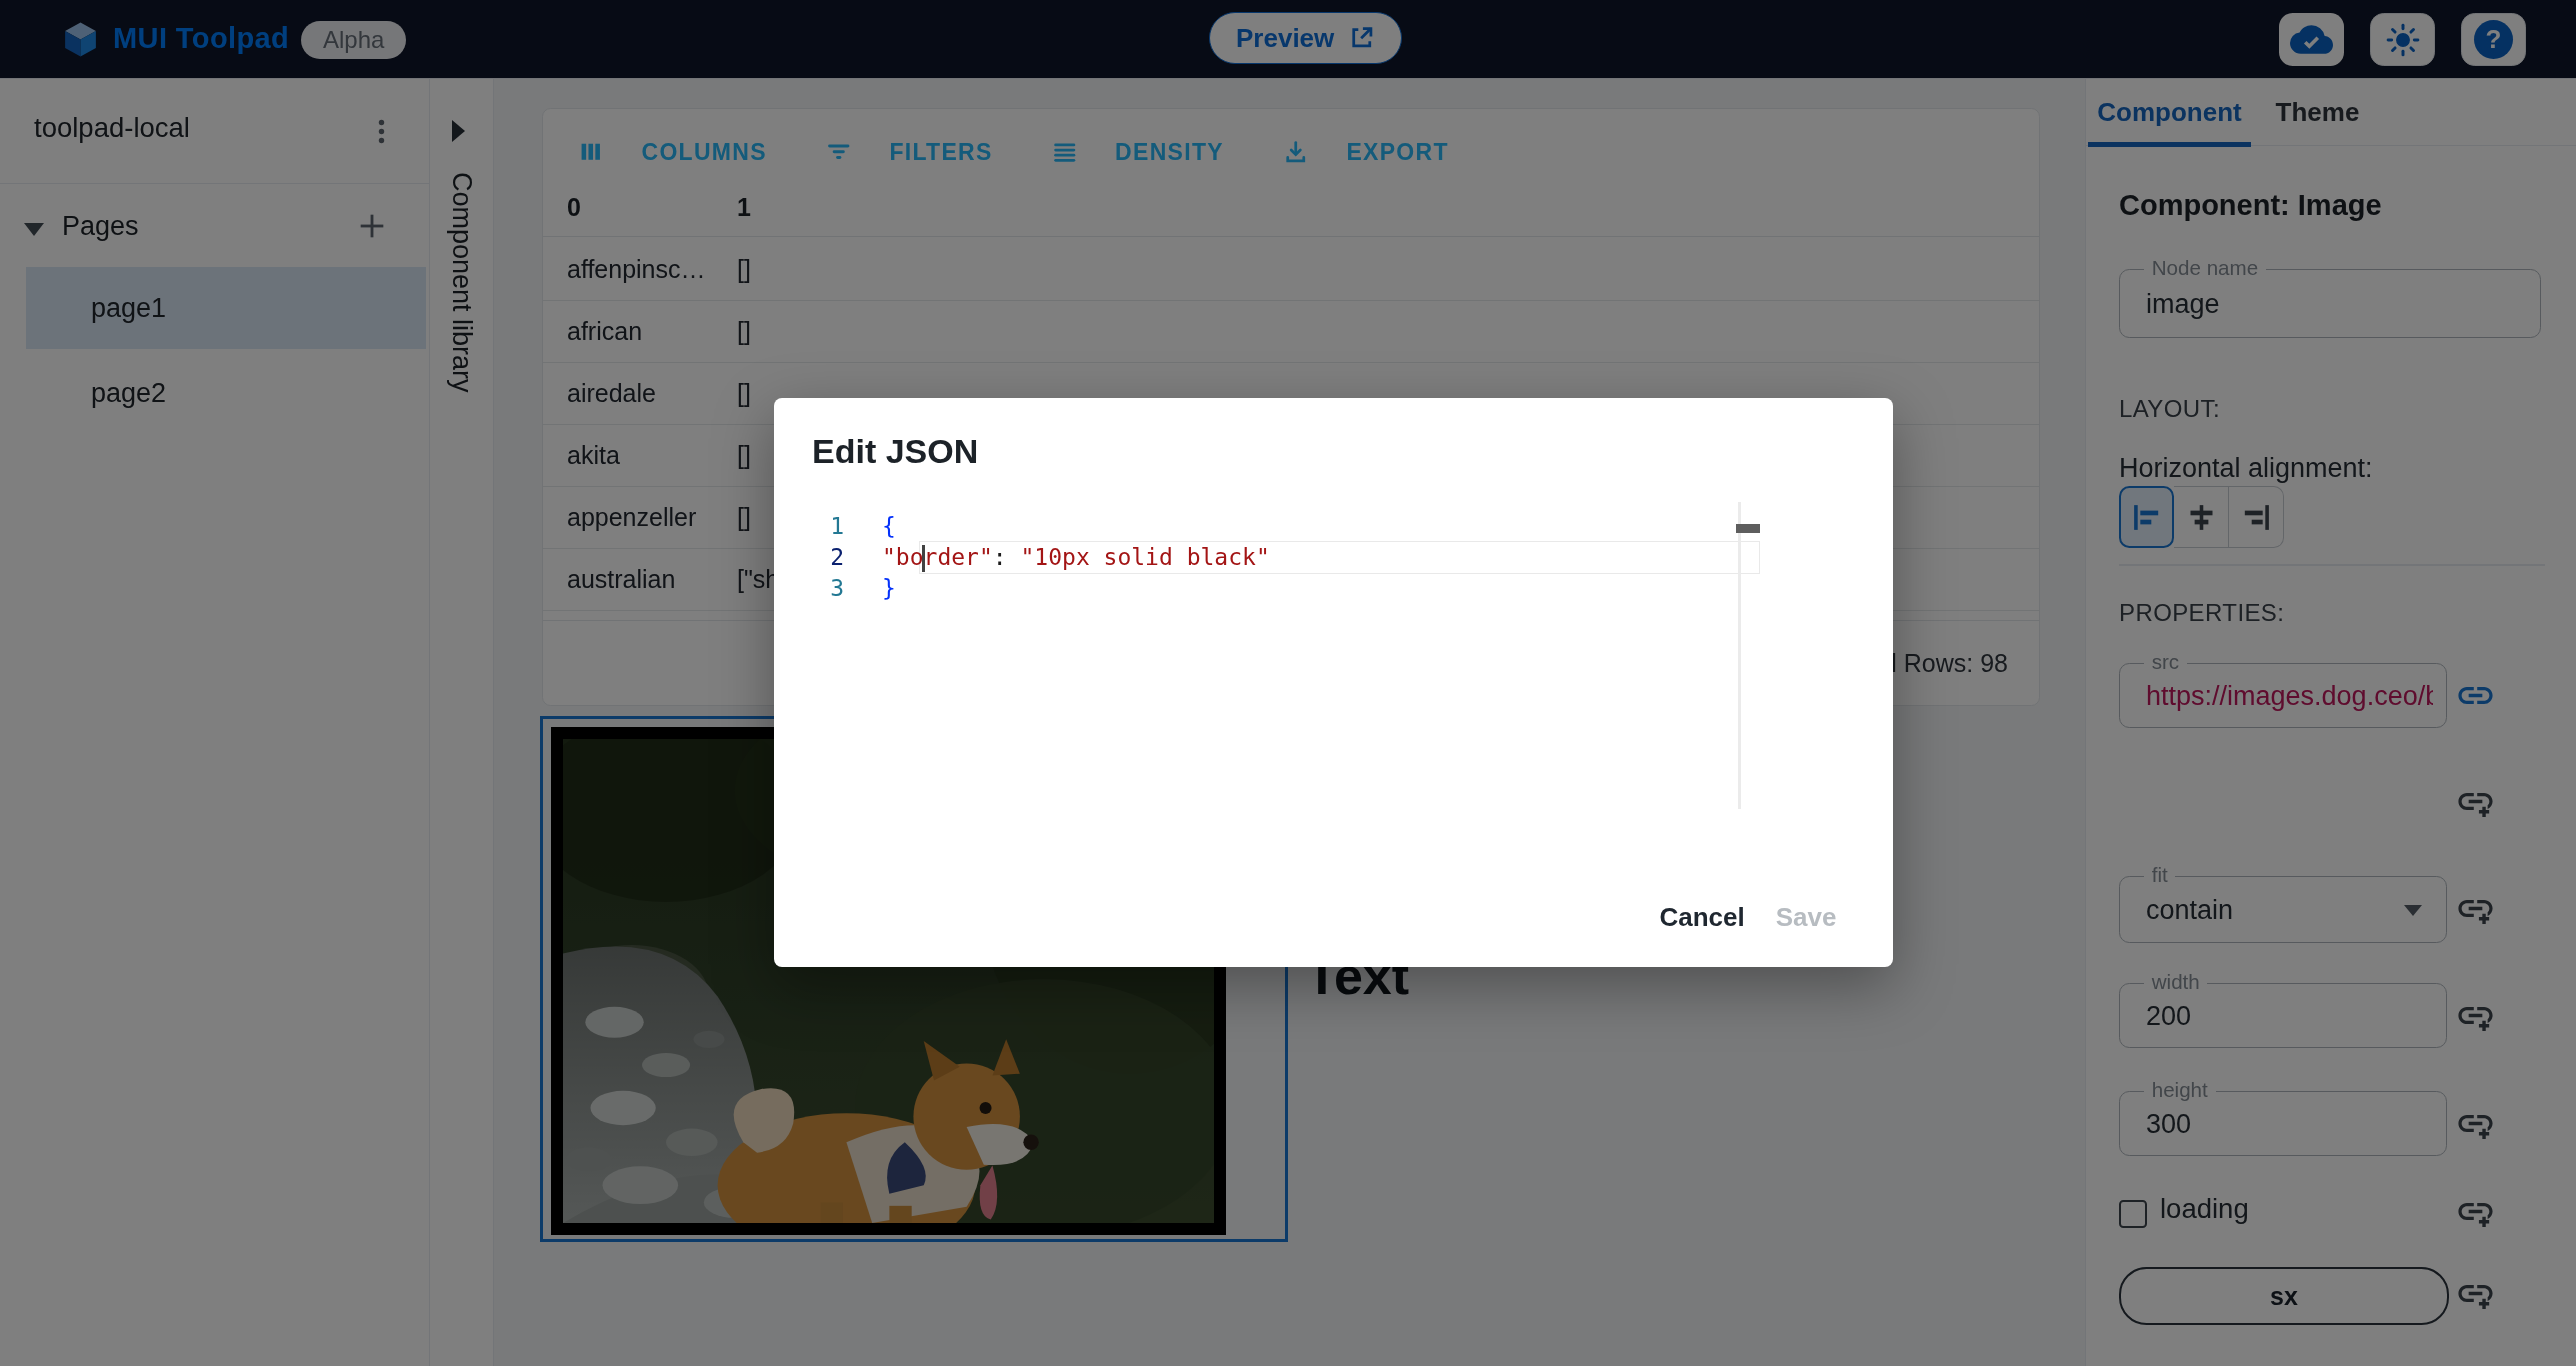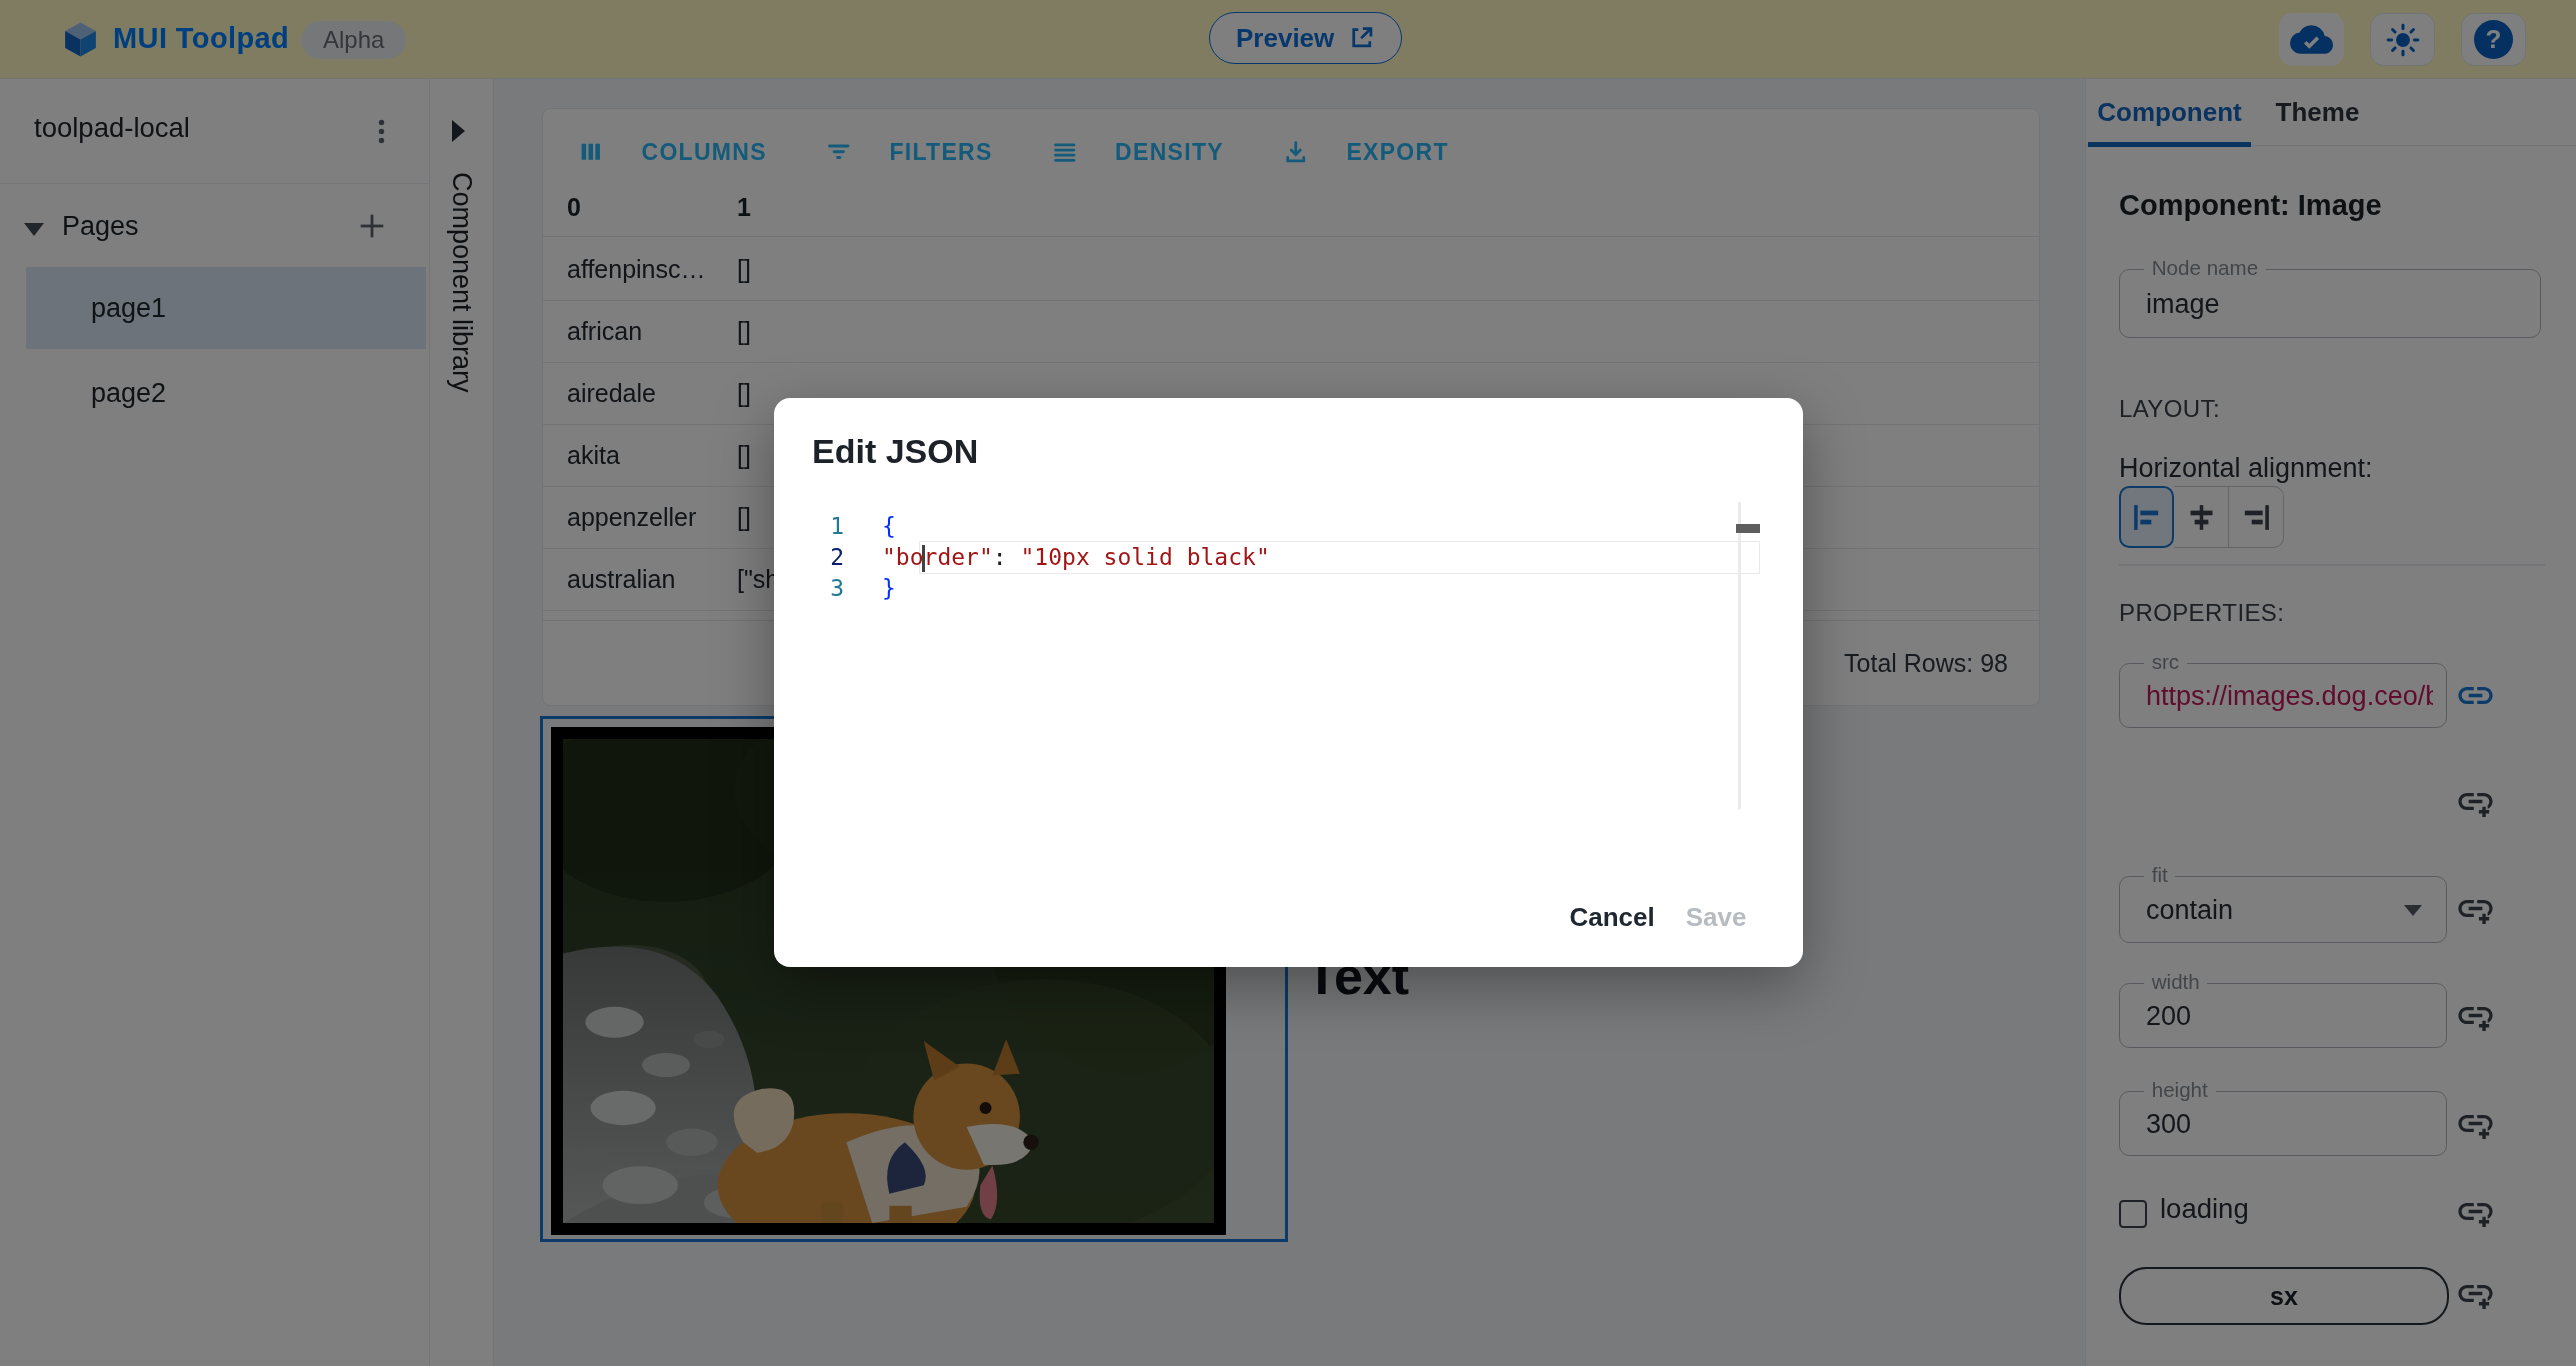--- a/index.html
+++ b/index.html
@@ -1,21 +1,21 @@
 <!DOCTYPE html>
 <html style="font-size:13.7px"><head>
 <meta charset="utf-8">
 <style>
   * { margin:0; padding:0; box-sizing:border-box; }
   html,body { width:2576px; height:1367px; }
   body { font-family:"Liberation Sans", sans-serif; background:#f3f5f7; overflow:hidden; }
   #app { position:relative; width:2576px; height:1367px; }
 
   
-  .appbar { position:absolute; left:0; top:0; width:2576px; height:79px; background:#fef9c3; border-bottom:1.7px solid #e7ebf0; z-index:5; }
+  .appbar { position:absolute; left:0; top:0; width:2576px; height:79px; background:#0f172a; border-bottom:1.7px solid #e7ebf0; z-index:5; }
   .logo { position:absolute; left:60px; top:19px; width:41px; height:41px; }
   .app-title { position:absolute; left:113px; top:22px; font-size:29px; font-weight:700; color:#007fff; letter-spacing:0.4px; }
   .alpha-chip { position:absolute; left:301px; top:20.6px; height:38px; padding:0 22px; border-radius:19px; background:#edeff3; color:#666e78; font-size:24px; font-weight:500; display:flex; align-items:center; }
   .preview-btn { position:absolute; left:1209px; top:12px; height:52px; padding:0 26px; border:1.7px solid #0e6fd9; border-radius:26px; color:#0e6fd9; font-size:26px; font-weight:700; display:flex; align-items:center; gap:13.7px; background:#fff; }
   .appbar-right { position:absolute; right:50px; top:12px; height:55px; display:flex; align-items:center; gap:26px; }
   .iconbtn { width:65px; height:53px; border:1.7px solid #e3e7ec; border-radius:13.7px; display:flex; align-items:center; justify-content:center; background:#fff; }
   .iconbtn.noborder { border-color:transparent; }
   .help-circle { width:39px; height:39px; border-radius:50%; background:#0b63c5; color:#fff; font-size:26px; font-weight:700; display:flex; align-items:center; justify-content:center; }
 
   
@@ -86,21 +86,21 @@
   .insp-divider { position:absolute; left:33px; top:485px; width:426px; height:1.7px; background:#e7ebf0; }
 
   .bind-icon { position:absolute; width:41px; height:41px; }
   .select-caret { position:absolute; width:0; height:0; border-left:9.4px solid transparent; border-right:9.4px solid transparent; border-top:11px solid #555d66; }
   .checkbox { position:absolute; left:33px; width:27.5px; height:27.5px; border:2.6px solid #3d454d; border-radius:4.3px; background:#fff; }
   .chk-label { position:absolute; left:74px; font-size:27.5px; color:#272e36; }
   .sx-btn { position:absolute; left:33px; width:330px; height:58px; border:2.6px solid #2a333c; border-radius:27.5px; display:flex; align-items:center; justify-content:center; font-size:25px; font-weight:700; color:#1b232c; background:#fff; }
 
   
   .backdrop { position:absolute; left:0; top:0; width:2576px; height:1367px; background:rgba(0,0,0,.5); z-index:50; }
-  .dialog { position:absolute; left:774px; top:398px; width:1029px; height:569px; background:#fff; border-radius:16px; box-shadow:0 19px 60px rgba(0,0,0,.35); z-index:60;padding-left:28px; }
+  .dialog { position:absolute; left:774px; top:398px; width:1119px; height:569px; background:#fff; border-radius:8px; box-shadow:0 19px 60px rgba(0,0,0,.35); z-index:60;padding-left:28px; }
   .dlg-title { position:absolute; left:38px; top:34px; font-size:34px; font-weight:600; color:#1c2228; }
   .editor { position:absolute; left:55px; top:113px; width:931px; }
   .codeline { display:flex; height:31px; line-height:31px; font-family:"DejaVu Sans Mono", monospace; font-size:23px; }
   .codeline .gutter { width:53px; text-align:right; padding-right:38px; color:#237893; flex:none; }
   .codeline.active .gutter { color:#0b216f; }
   .tok-brace { color:#0431fa; }
   .tok-string { color:#a31515; }
   .tok-plain { color:#1b1b1b; }
   .current-line { position:absolute; left:145px; top:143px; width:841px; height:33px; border:1.7px solid #e9e9e9; background:#fff; z-index:-0; }
   .editor { z-index:1; }

